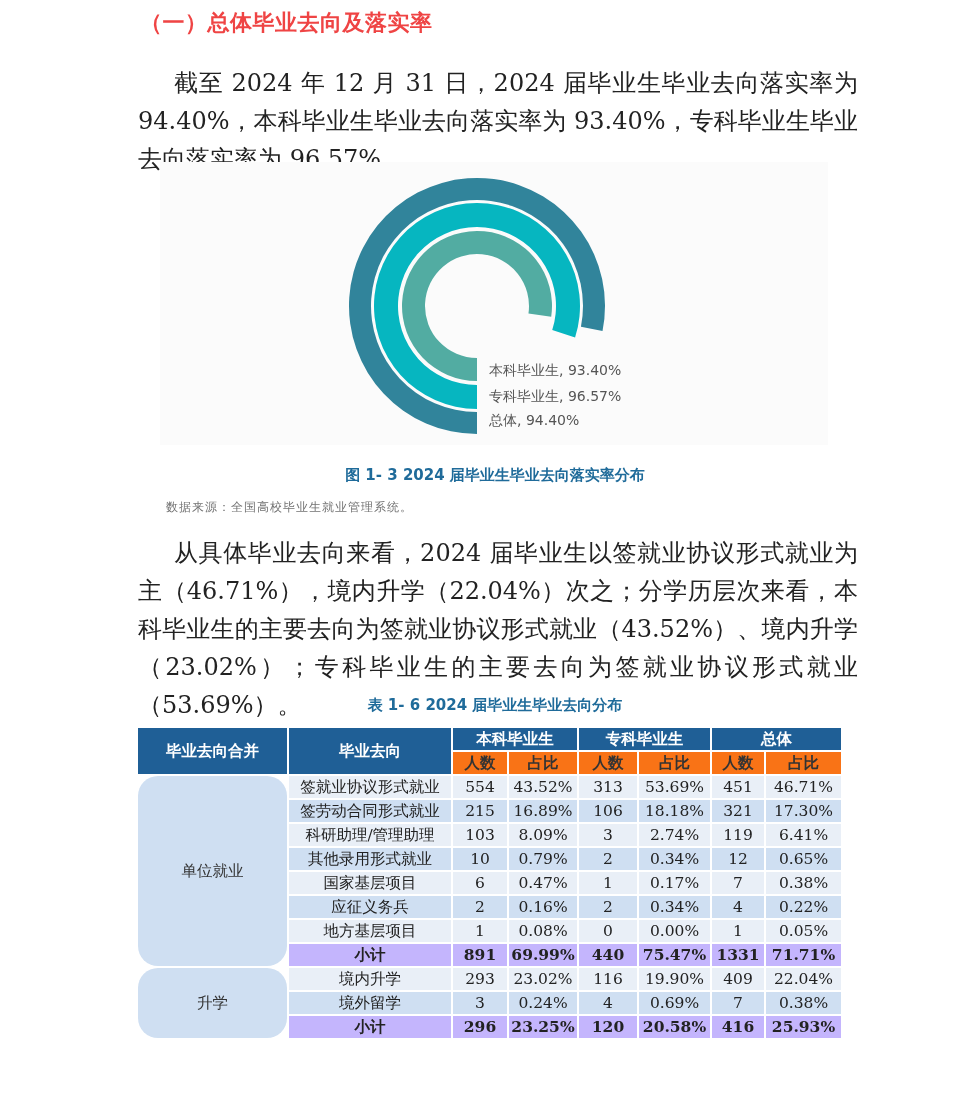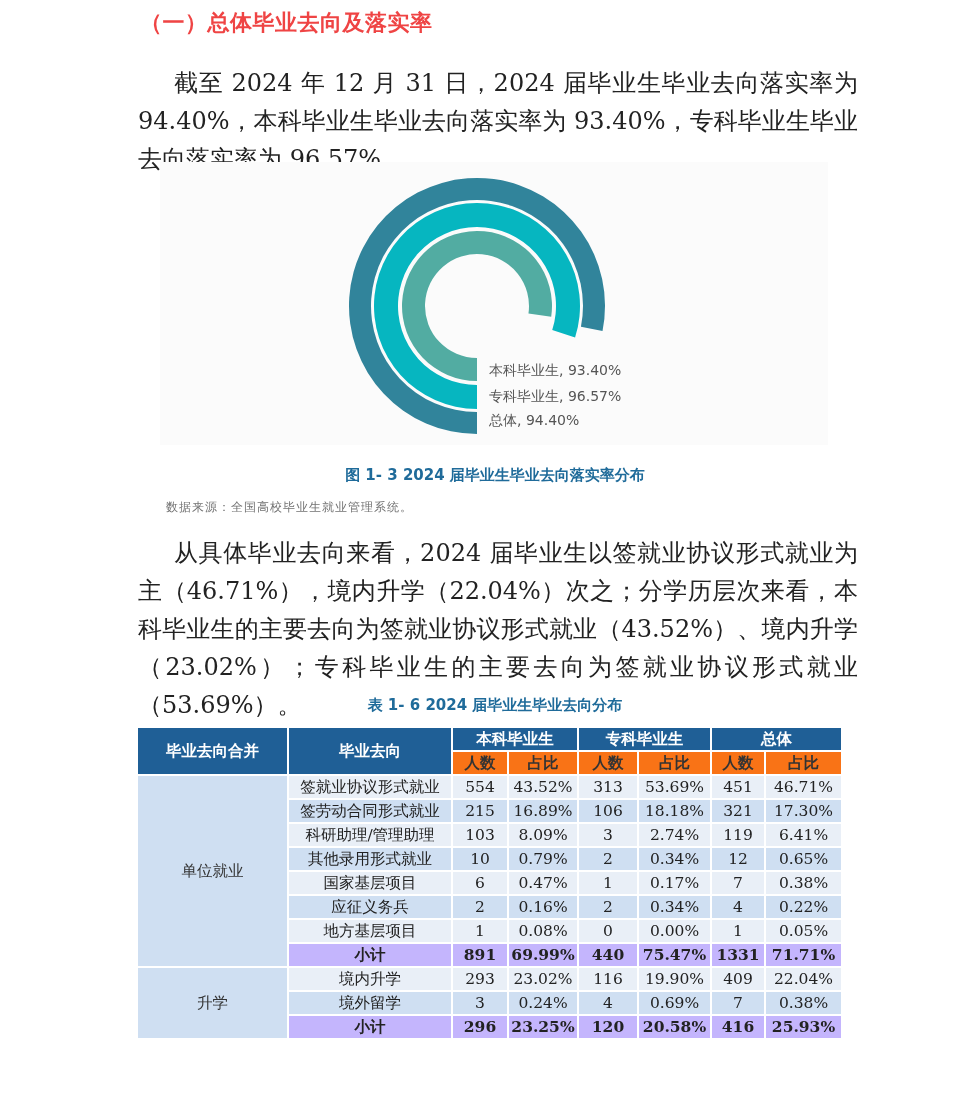--- a/index.html
+++ b/index.html
@@ -61,21 +61,21 @@
   }
   table.dist th.top {
     background: #1f5f96; color: #fff;
     font-family: "DejaVu Sans", "Liberation Sans", sans-serif;
     font-weight: bold; font-size: 15.5px;
   }
   table.dist th.sub { background: #f97316; color: #333; font-weight: bold; }
   table.dist td.group { background: #cfdff2; color: #333; }
   table.dist tr.light td { background: #e9eff7; margin-left: 32px; }
   table.dist tr.dark td { background: #cfdff2; }
-  table.dist tr.light td.group, table.dist tr.dark td.group { background: #cfdff2; }
+  table.dist tr.light td.group, table.dist tr.dark td.group { background: #cfdff2; border-radius: 20px; }
   table.dist tr.subtotal td { background: #c4b5fd; font-weight: bold; }
   .c1 { width: 149px; }
   .c2 { width: 162px; }
   .cn1 { width: 54px; } .cp1 { width: 68px; }
   .cn2 { width: 58px; } .cp2 { width: 71px; }
   .cn3 { width: 52px; } .cp3 { width: 75px; }
 </style>
 </head>
 <body>
 

